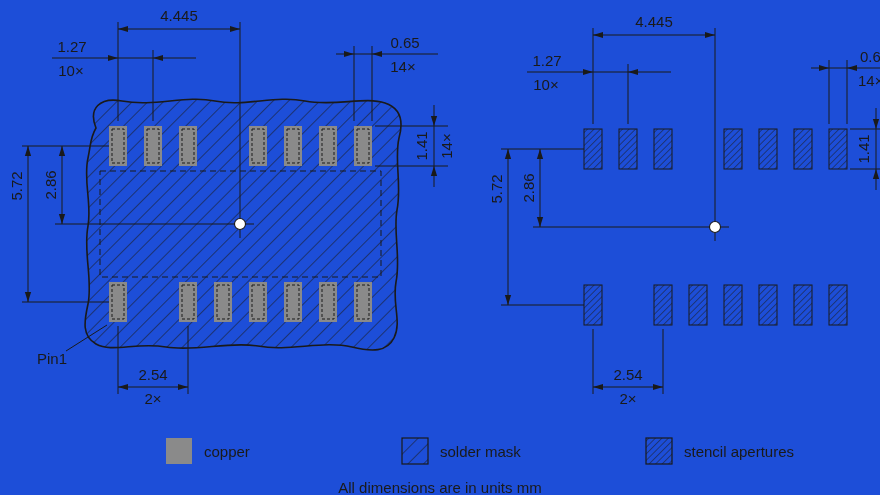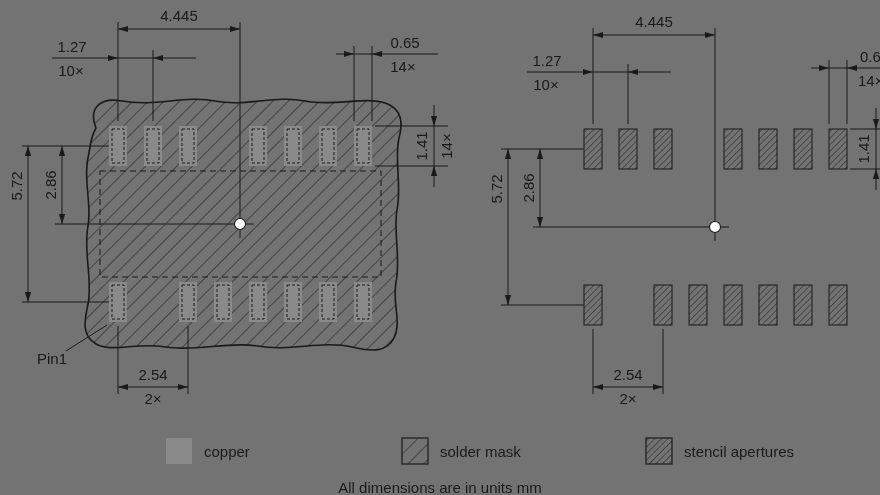--- a/index.html
+++ b/index.html
@@ -1,16 +1,16 @@
 <!DOCTYPE html>
 <html><head>
 <meta charset="utf-8">
 <style>
   html,body{margin:0;padding:0;background:#ffffff;}
-  .stage{position:relative;width:880px;height:495px;background:#737373;overflow:hidden;}
+  .stage{position:relative;width:880px;height:495px;background:#1d4ed8;overflow:hidden;}
   .dline{stroke:#1a1a1a;stroke-width:1;fill:none;}
   .dashline{stroke:#1a1a1a;stroke-width:1;fill:none;stroke-dasharray:6 4;}
   .padDash{stroke:#1a1a1a;stroke-width:1;fill:none;stroke-dasharray:3 2;}
   .dim-text{font-family:"Liberation Sans",sans-serif;font-size:15px;fill:#1a1a1a;}
   .legend-text{font-family:"Liberation Sans",sans-serif;font-size:15px;fill:#1a1a1a;}
 </style>
 </head>
 <body>
 
 <div class="stage">

